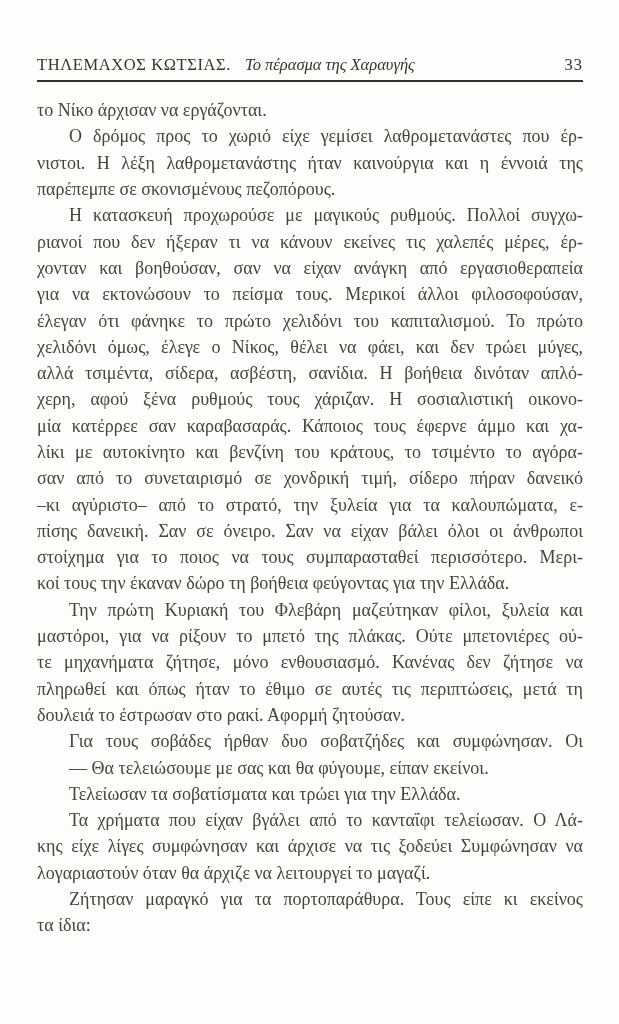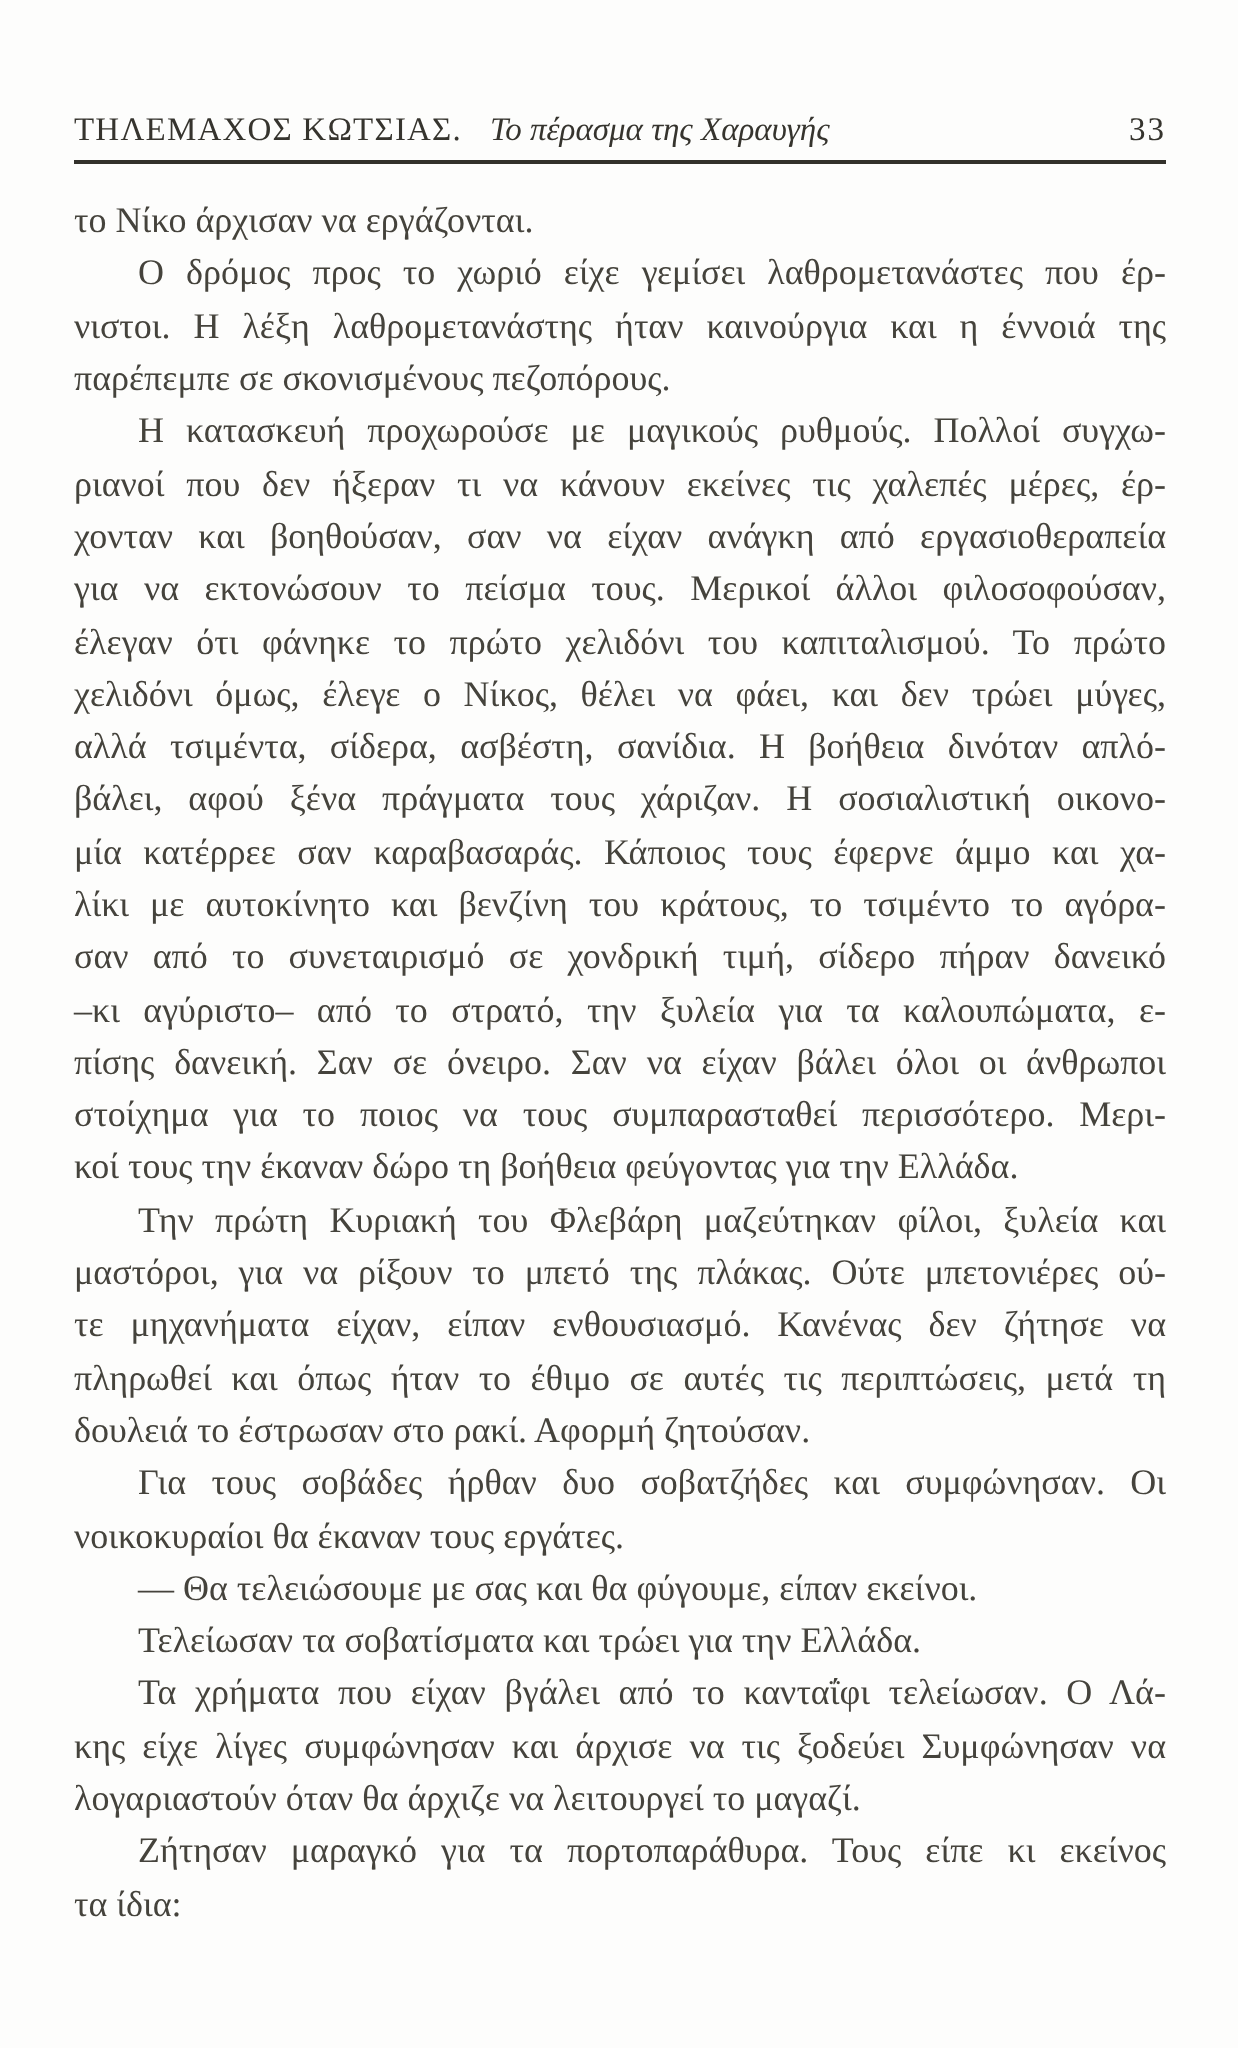--- a/index.html
+++ b/index.html
@@ -82,39 +82,38 @@
         <div class="line last">παρέπεμπε σε σκονισμένους πεζοπόρους.</div>
       </div>
       <div class="para">
         <div class="line first">Η κατασκευή προχωρούσε με μαγικούς ρυθμούς. Πολλοί συγχω-</div>
         <div class="line">ριανοί που δεν ήξεραν τι να κάνουν εκείνες τις χαλεπές μέρες, έρ-</div>
         <div class="line">χονταν και βοηθούσαν, σαν να είχαν ανάγκη από εργασιοθεραπεία</div>
         <div class="line">για να εκτονώσουν το πείσμα τους. Μερικοί άλλοι φιλοσοφούσαν,</div>
         <div class="line">έλεγαν ότι φάνηκε το πρώτο χελιδόνι του καπιταλισμού. Το πρώτο</div>
         <div class="line">χελιδόνι όμως, έλεγε ο Νίκος, θέλει να φάει, και δεν τρώει μύγες,</div>
         <div class="line">αλλά τσιμέντα, σίδερα, ασβέστη, σανίδια. Η βοήθεια δινόταν απλό-</div>
-        <div class="line">βάλει, αφού ξένα πράγματα τους χάριζαν. Η σοσιαλιστική οικονο-</div>
+        <div class="line">χερη, αφού ξένα ρυθμούς τους χάριζαν. Η σοσιαλιστική οικονο-</div>
         <div class="line">μία κατέρρεε σαν καραβασαράς. Κάποιος τους έφερνε άμμο και χα-</div>
         <div class="line">λίκι με αυτοκίνητο και βενζίνη του κράτους, το τσιμέντο το αγόρα-</div>
         <div class="line">σαν από το συνεταιρισμό σε χονδρική τιμή, σίδερο πήραν δανεικό</div>
         <div class="line">–κι αγύριστο– από το στρατό, την ξυλεία για τα καλουπώματα, ε-</div>
         <div class="line">πίσης δανεική. Σαν σε όνειρο. Σαν να είχαν βάλει όλοι οι άνθρωποι</div>
         <div class="line">στοίχημα για το ποιος να τους συμπαρασταθεί περισσότερο. Μερι-</div>
         <div class="line last">κοί τους την έκαναν δώρο τη βοήθεια φεύγοντας για την Ελλάδα.</div>
       </div>
       <div class="para">
         <div class="line first">Την πρώτη Κυριακή του Φλεβάρη μαζεύτηκαν φίλοι, ξυλεία και</div>
         <div class="line">μαστόροι, για να ρίξουν το μπετό της πλάκας. Ούτε μπετονιέρες ού-</div>
-        <div class="line">τε μηχανήματα είχαν, είπαν ενθουσιασμό. Κανένας δεν ζήτησε να</div>
+        <div class="line">τε μηχανήματα ζήτησε, μόνο ενθουσιασμό. Κανένας δεν ζήτησε να</div>
         <div class="line">πληρωθεί και όπως ήταν το έθιμο σε αυτές τις περιπτώσεις, μετά τη</div>
         <div class="line last">δουλειά το έστρωσαν στο ρακί. Αφορμή ζητούσαν.</div>
       </div>
       <div class="para">
         <div class="line first">Για τους σοβάδες ήρθαν δυο σοβατζήδες και συμφώνησαν. Οι</div>
-        <div class="line last">νοικοκυραίοι θα έκαναν τους εργάτες.</div>
       </div>
       <div class="para">
         <div class="line last first">— Θα τελειώσουμε με σας και θα φύγουμε, είπαν εκείνοι.</div>
       </div>
       <div class="para">
         <div class="line last first">Τελείωσαν τα σοβατίσματα και τρώει για την Ελλάδα.</div>
       </div>
       <div class="para">
         <div class="line first">Τα χρήματα που είχαν βγάλει από το κανταΐφι τελείωσαν. Ο Λά-</div>
         <div class="line">κης είχε λίγες συμφώνησαν και άρχισε να τις ξοδεύει Συμφώνησαν να</div>

